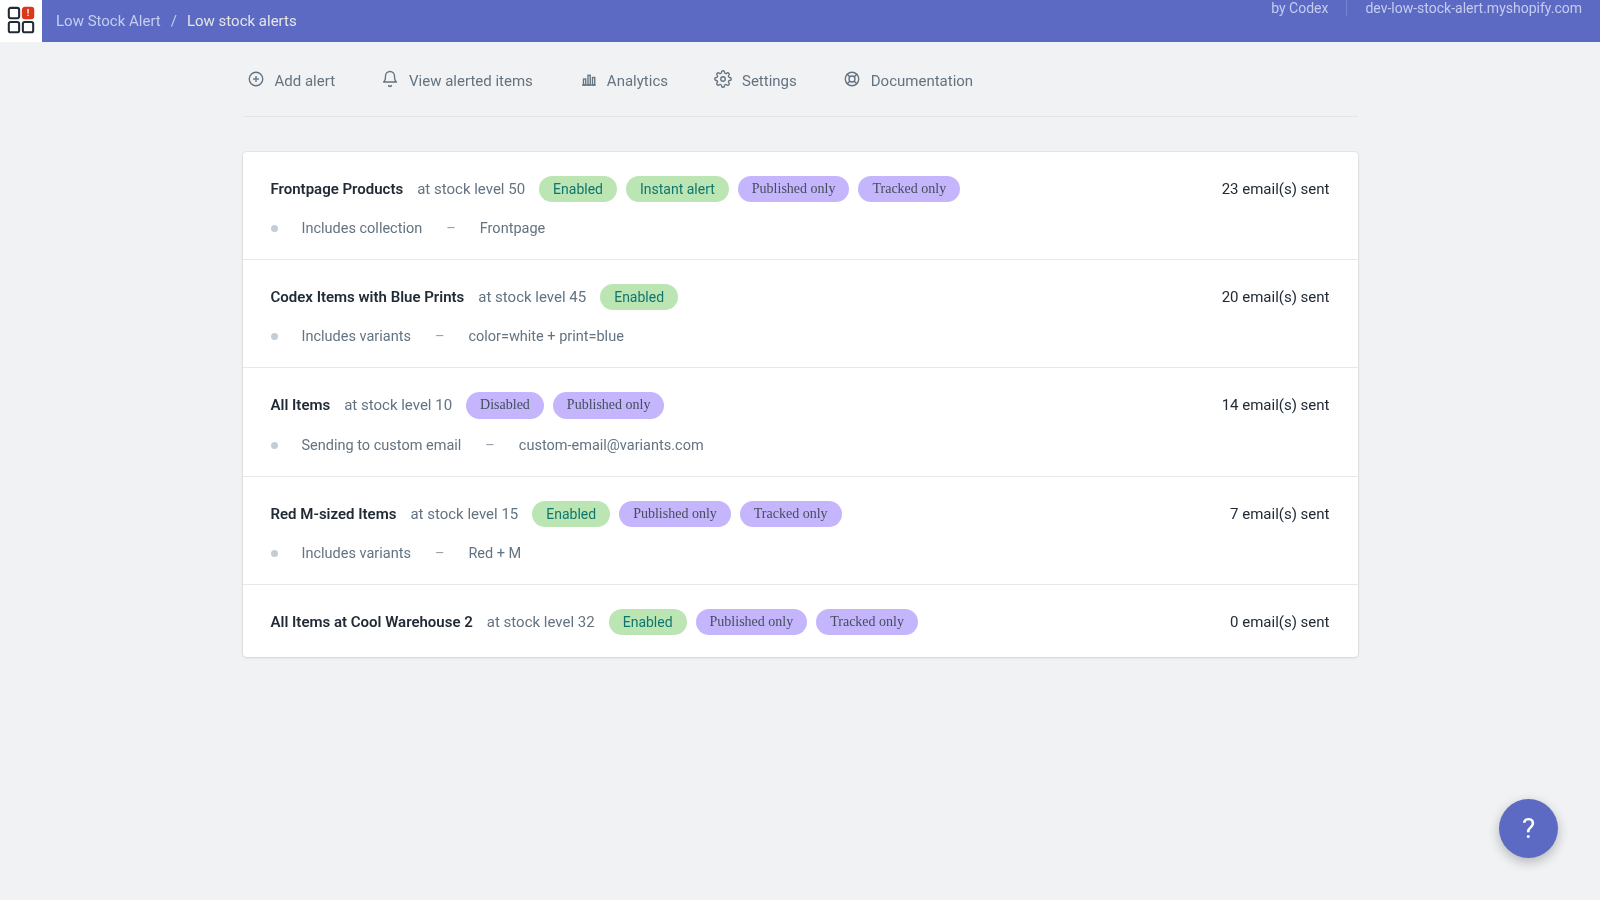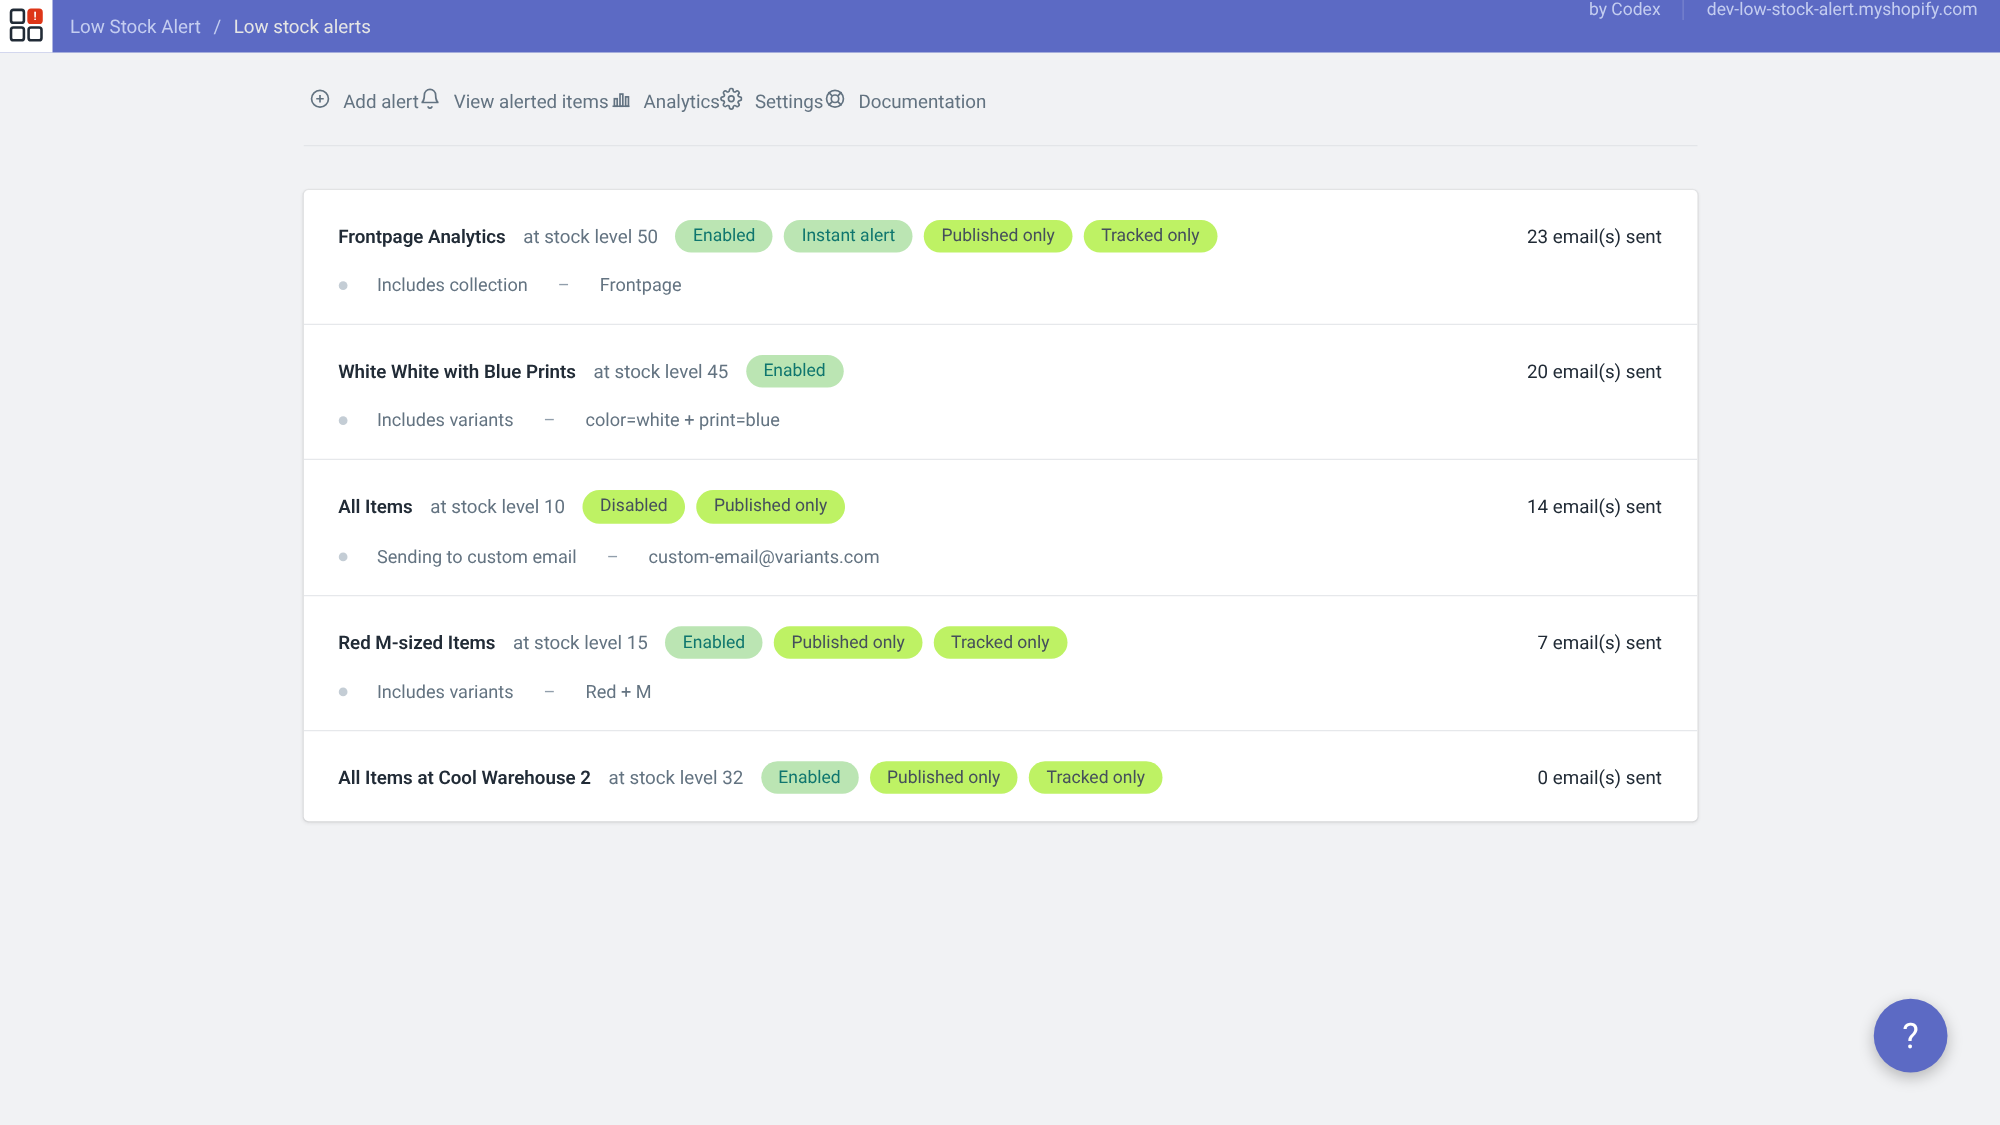--- a/index.html
+++ b/index.html
@@ -44,20 +44,21 @@
 
   
   .page {
     width: 1115px;
     margin: 0 auto;
   }
 
   
   .navrow {
     display:flex;
+    gap: 46px;
     padding: 28px 0 24px 4px;
     border-bottom: 1px solid #e3e5e8;
     margin-bottom: 35px;
   }
   .nav-item {
     display:flex; align-items:center; gap:10px;
     color:#637381; font-size:15px;
     cursor:pointer;
   }
   .nav-item svg { width:18px; height:18px; stroke:#637381; fill:none; stroke-width:1.8; }
@@ -84,21 +85,21 @@
   .row-metric { color:#212b36; font-size:15px; }
   .badges { display:flex; gap:9px; }
   .badge {
     padding: 4px 14px;
     border-radius: 14px;
     font-size:14px;
     line-height:1.3;
     white-space:nowrap;
   }
   .badge.green { background:#bbe5b3; color:#0f766e; }
-  .badge.grey  { background:#bef264; color:#454f5b; }
+  .badge.grey  { background:#c4b5fd; color:#454f5b;font-family:Liberation Serif, serif; }
   .row-note {
     margin-top: 18px;
     display:flex; align-items:center; gap:24px;
     color:#637381; font-size:14.5px;
   }
   .dot {
     width:7px; height:7px; border-radius:50%;
     background:#c4cdd5; display:inline-block;
   }
   .row-note .dash { color:#919eab; }
@@ -195,41 +196,41 @@
             <line x1="19" y1="19" x2="15" y2="15"></line>
           </svg>
       </span>
       <span>Documentation</span>
     </div>
   </div>
 
   <div class="card" id="alerts-card">
       <div class="alert-row">
         <div class="row-top">
-          <span class="row-title">Frontpage Analytics</span>
+          <span class="row-title">Frontpage Products</span>
           <span class="row-sub">at stock level 50</span>
           <span class="badges">
             <span class="badge green">Enabled</span>
             <span class="badge green">Instant alert</span>
             <span class="badge grey">Published only</span>
             <span class="badge grey">Tracked only</span>
           </span>
           <span class="spacer"></span>
           <span class="row-metric">23 email(s) sent</span>
         </div>
         <div class="row-note">
           <span class="dot"></span>
           <span>Includes collection</span>
           <span class="dash">–</span>
           <span class="val">Frontpage</span>
         </div>
       </div>
       <div class="alert-row">
         <div class="row-top">
-          <span class="row-title">White White with Blue Prints</span>
+          <span class="row-title">Codex Items with Blue Prints</span>
           <span class="row-sub">at stock level 45</span>
           <span class="badges">
             <span class="badge green">Enabled</span>
           </span>
           <span class="spacer"></span>
           <span class="row-metric">20 email(s) sent</span>
         </div>
         <div class="row-note">
           <span class="dot"></span>
           <span>Includes variants</span>

